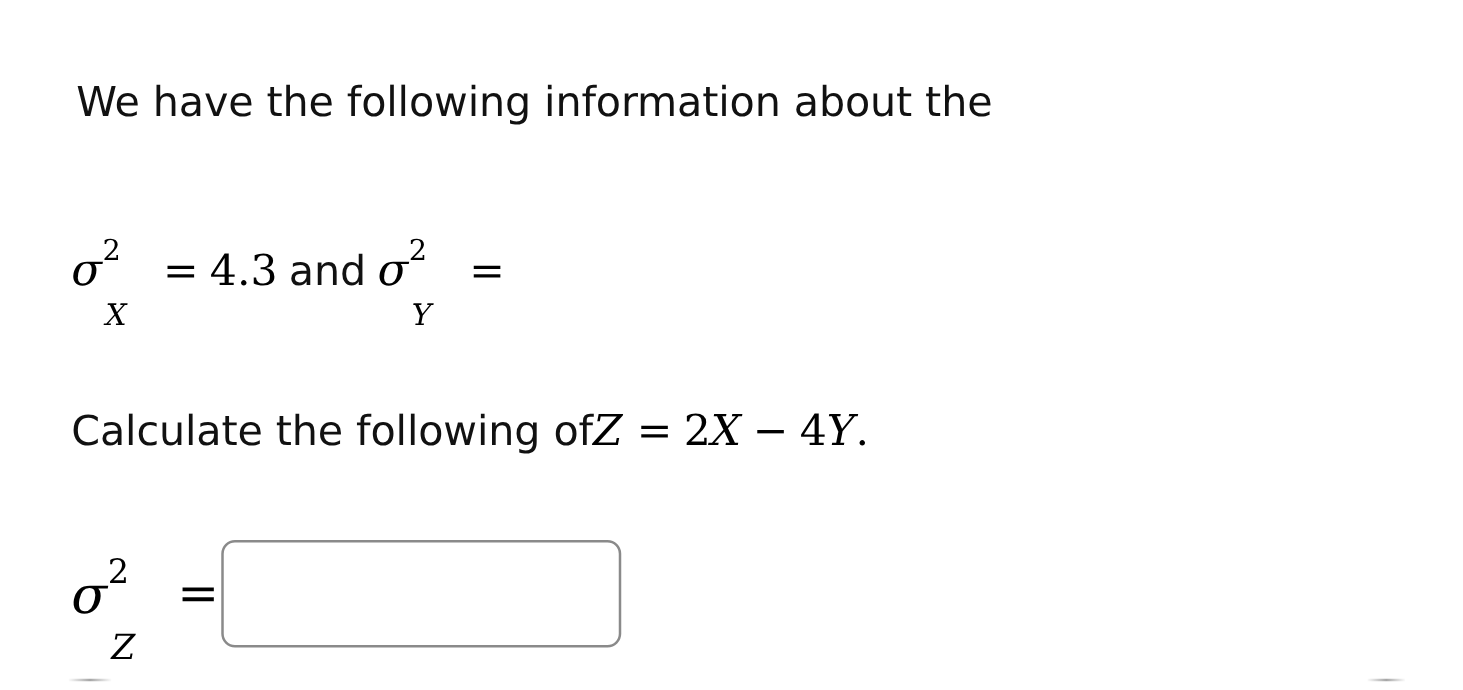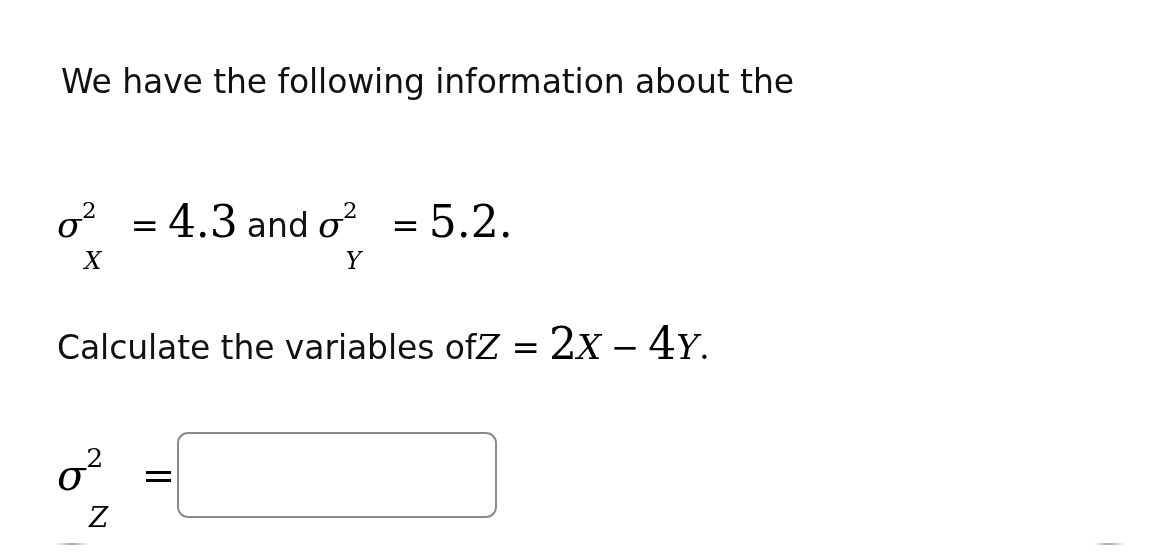--- a/index.html
+++ b/index.html
@@ -130,21 +130,21 @@
   .eq-sign-lg {
     font-family: "DejaVu Serif", serif;
     font-style: normal;
     font-size: 40px;
     padding: 0 2px 0 12px;
   }
 
   .num {
     font-family: "DejaVu Serif", serif;
     font-style: normal;
-    font-size: 44px;
+    font-size: 34px;
   }
 
   .conj {
     font-family: "DejaVu Sans", sans-serif;
     font-size: 33px;
     padding: 0 9px;
     color: #111111;
   }
 
   .minus {
@@ -200,25 +200,24 @@
     <span class="eq-sign">=</span>
     <span class="num">4.3</span>
     <span class="conj">and</span>
     <span class="sigma-term sigma-sm">
       <span class="glyph">σ</span><span class="scripts">
         <span class="sup">2</span>
         <span class="sub">Y</span>
       </span>
     </span>
     <span class="eq-sign">=</span>
-    <span class="num">5.2.</span>
   </div>
 
   <div id="task-line">
-    <span class="prose-line">Calculate the variables of </span>
+    <span class="prose-line">Calculate the following of </span>
     <span class="math">Z</span>
     <span class="eq-sign">=</span>
     <span class="num">2</span>
       <span class="math">X</span>
     <span class="minus">−</span>
     <span class="num">4</span>
       <span class="math">Y</span>
       <span class="math-up">.</span>
   </div>
 

